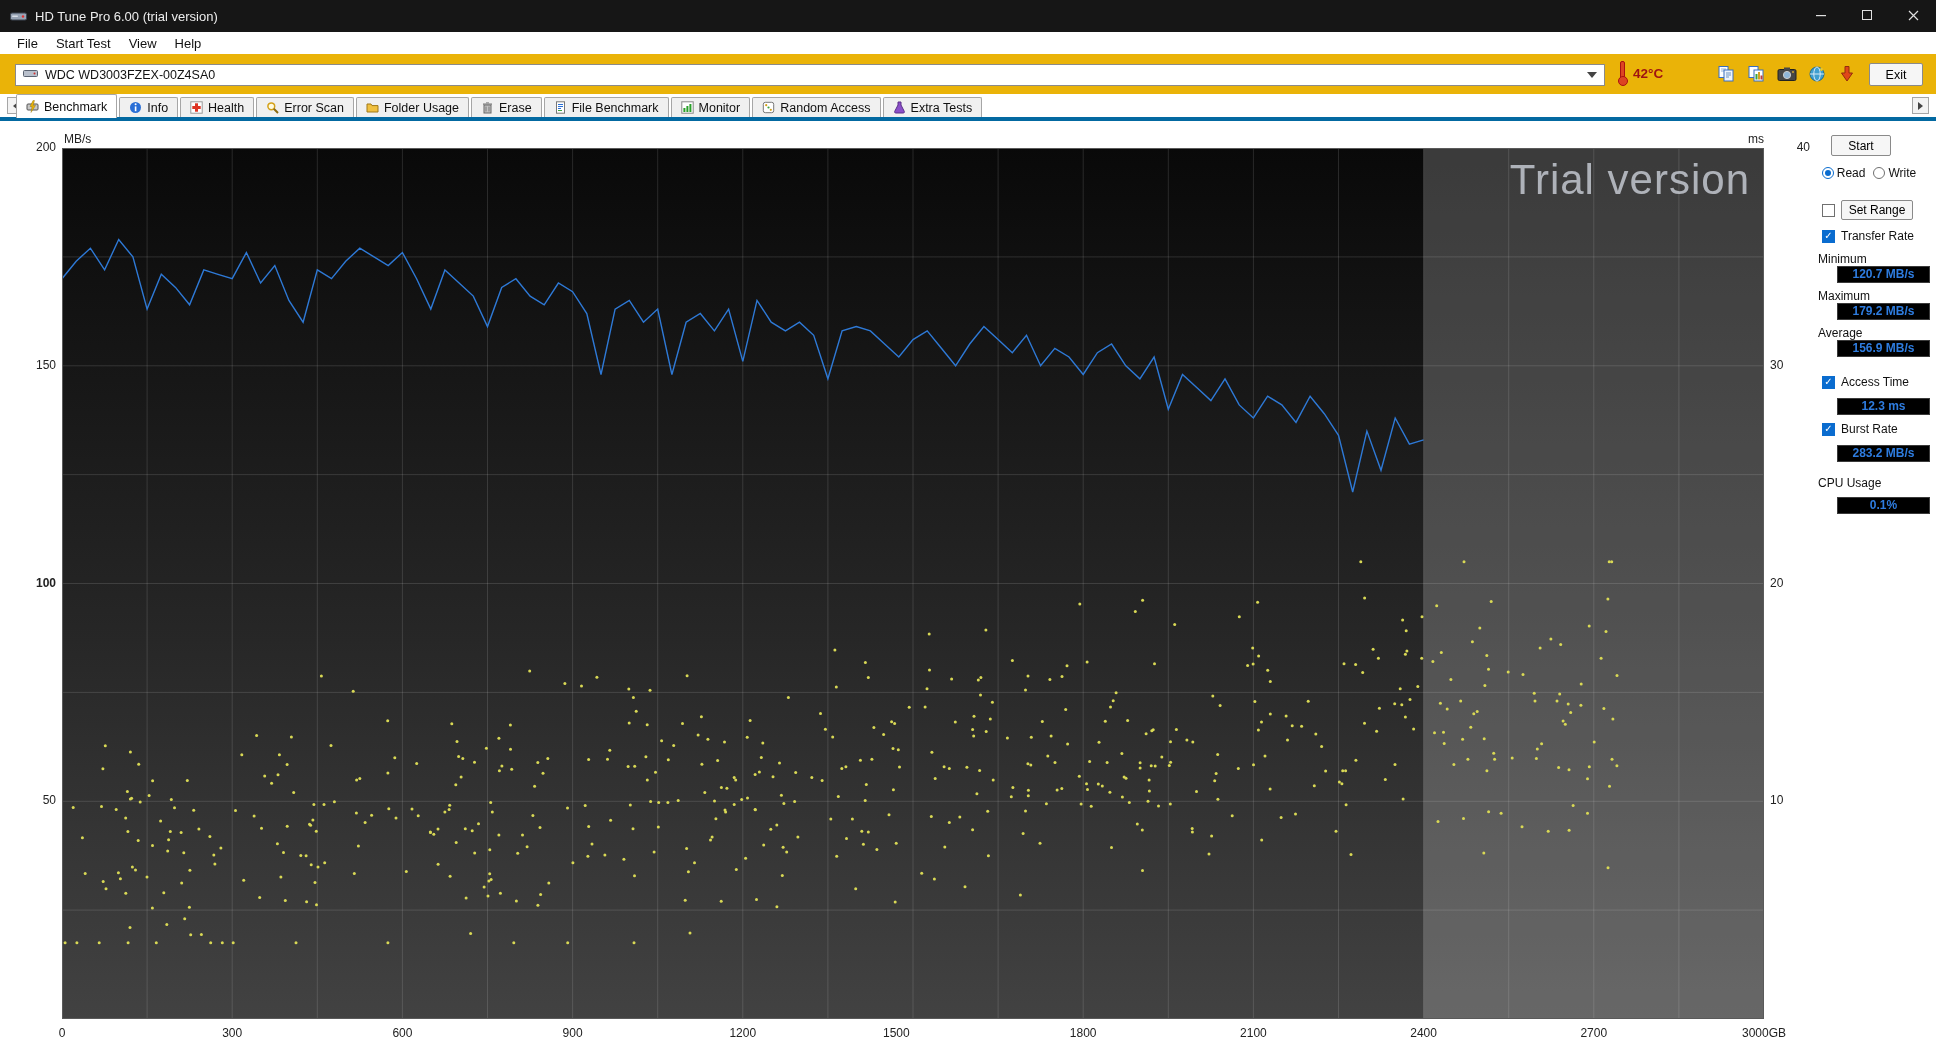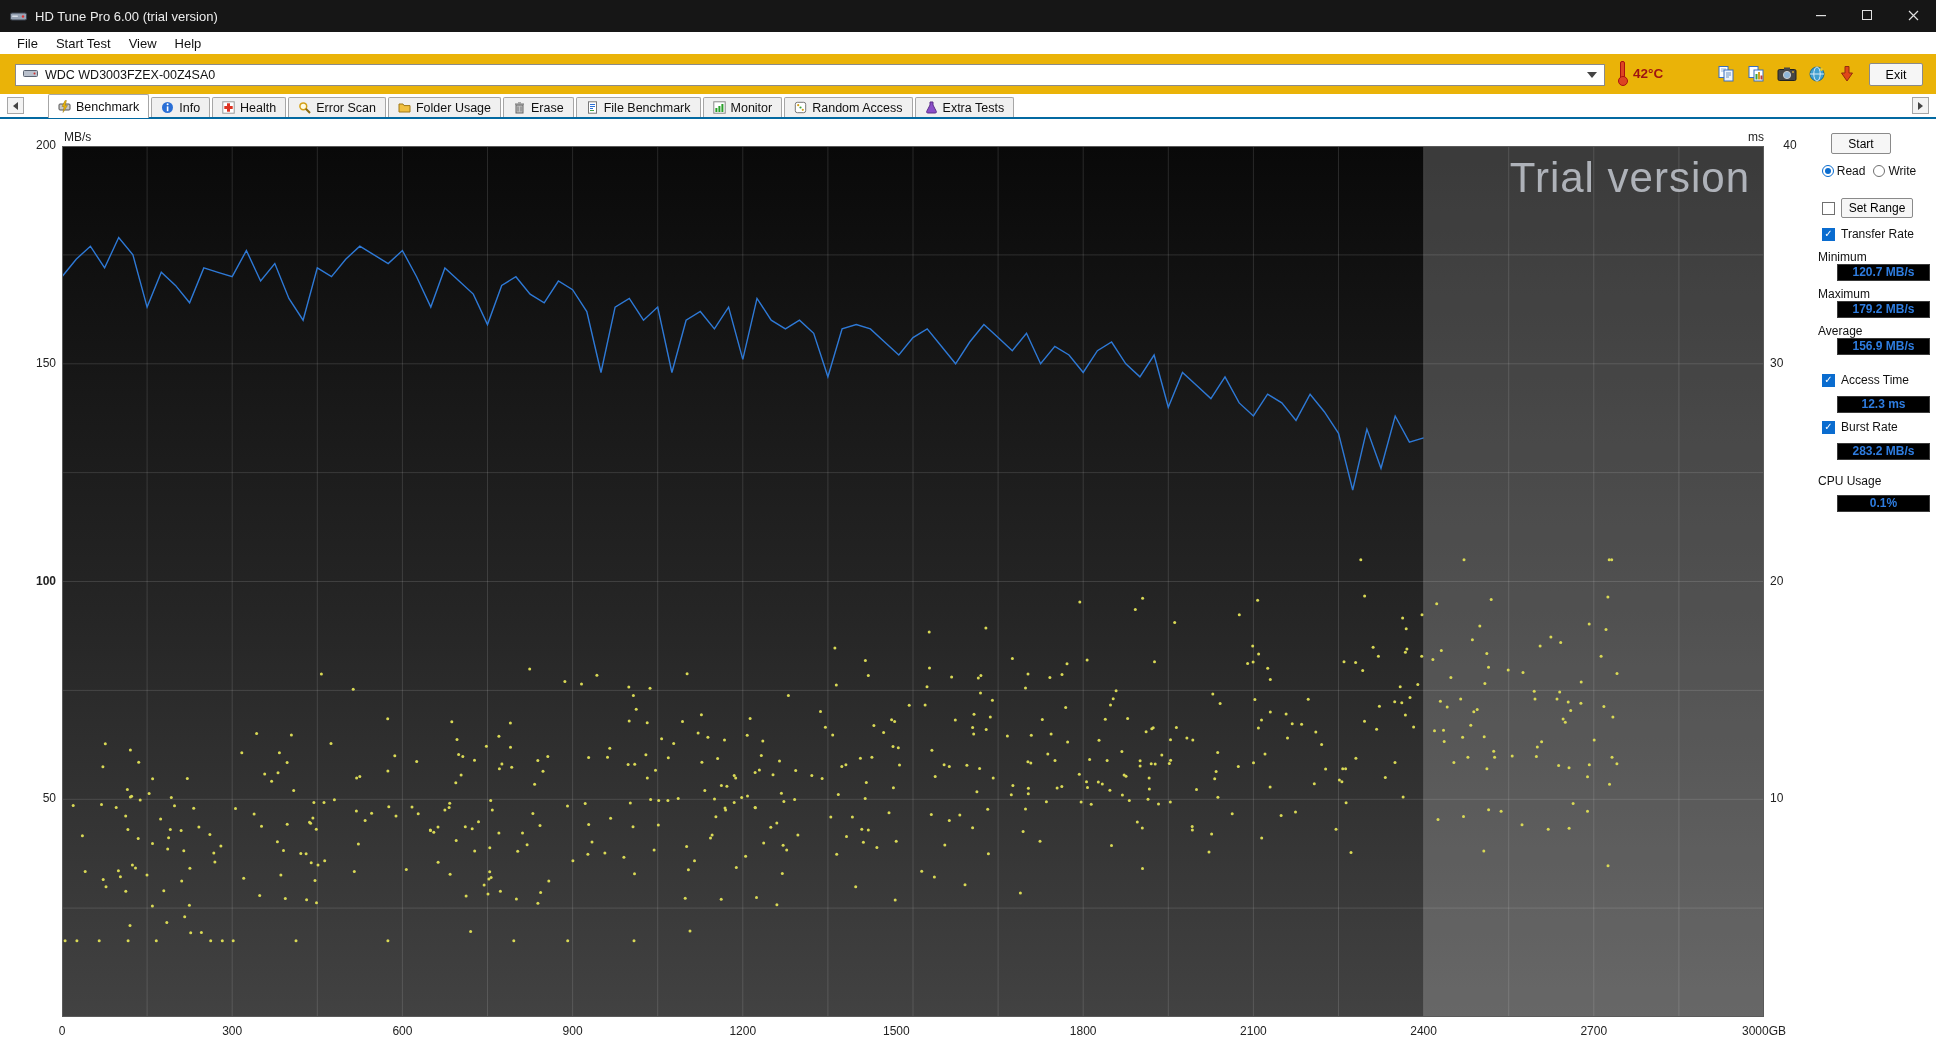--- a/index.html
+++ b/index.html
@@ -25,21 +25,21 @@
   .temp{position:absolute;left:1617px;top:5px;display:flex;align-items:center;gap:6px;height:28px;}
   .thermo{position:relative;width:10px;height:26px;display:inline-block;}
   .thermo::before{content:"";position:absolute;left:3px;top:1px;width:3px;height:18px;background:#d42;border:1px solid #a11;border-radius:2px;}
   .thermo::after{content:"";position:absolute;left:1px;bottom:0;width:8px;height:8px;background:#d42;border:1px solid #a11;border-radius:50%;}
   .temp-text{color:var(--temperature-text,#9e1212);font-weight:bold;font-size:13.5px;}
   .tool-icons{position:absolute;left:1714px;top:7px;display:flex;gap:4px;}
   .tool-btn{width:26px;height:26px;border:0;background:transparent;display:flex;align-items:center;justify-content:center;}
   .exit-btn{position:absolute;left:1869px;top:9px;width:54px;height:23px;border:1px solid #8a8a8a;background:#f6f6f6;font-size:12.5px;border-radius:2px;font-family:inherit;}
 
   
-  .tabstrip{flex:0 0 24px;background:#fff;display:flex;align-items:flex-end;position:relative;border-bottom:2px solid #0369a1;padding-left:48px;}
+  .tabstrip{flex:0 0 24px;background:#fff;display:flex;align-items:flex-end;position:relative;border-bottom:4px solid #0369a1;padding-left:16px;}
   .tabs{display:flex;align-items:flex-end;gap:2px;height:100%;}
   .tab{display:inline-flex;align-items:center;gap:5px;padding:0 9px;height:20px;background:#f0f0f0;border:1px solid #a6a6a6;border-bottom:none;border-radius:2px 2px 0 0;font-size:12.5px;white-space:nowrap;}
   .tab.active{height:24px;background:#fff;margin-bottom:-1px;z-index:2;}
   .tab-icon{display:inline-flex;}
   .tab-scroll{position:absolute;bottom:3px;width:17px;height:17px;border:1px solid #a6a6a6;background:#f3f3f3;display:flex;align-items:center;justify-content:center;}
   .tab-scroll.left{left:7px;} .tab-scroll.right{right:7px;}
   .arr{width:0;height:0;border-top:4px solid transparent;border-bottom:4px solid transparent;}
   .arr.l{border-right:5px solid #444;} .arr.r{border-left:5px solid #444;}
 
   
@@ -941,21 +941,21 @@
       </div>
       <div class="value-box vb-br">283.2 MB/s</div>
 
       <div class="sp-label lab-cpu">CPU Usage</div>
       <div class="value-box vb-cpu">0.1%</div>
     </div>
   <div class="tick" style="left: 0px; top: 19px; width: 56px; text-align: right;">200</div>
       <div class="tick" style="left: 0px; top: 236.75px; width: 56px; text-align: right;">150</div>
       <div class="tick" style="left: 0px; top: 454.5px; width: 56px; text-align: right; font-weight: bold;">100</div>
       <div class="tick" style="left: 0px; top: 672.25px; width: 56px; text-align: right;">50</div>
-      <div class="tick" style="left: 1770px; top: 19px; width: 40px; text-align: center;">40</div>
+      <div class="tick" style="left: 1770px; top: 19px; width: 40px; text-align: right;">40</div>
       <div class="tick" style="left: 1770px; top: 236.75px; width: 40px; text-align: left;">30</div>
       <div class="tick" style="left: 1770px; top: 454.5px; width: 40px; text-align: left;">20</div>
       <div class="tick" style="left: 1770px; top: 672.25px; width: 40px; text-align: left;">10</div>
       <div class="tick" style="left: 32px; top: 905px; width: 60px; text-align: center;">0</div>
       <div class="tick" style="left: 202.2px; top: 905px; width: 60px; text-align: center;">300</div>
       <div class="tick" style="left: 372.4px; top: 905px; width: 60px; text-align: center;">600</div>
       <div class="tick" style="left: 542.6px; top: 905px; width: 60px; text-align: center;">900</div>
       <div class="tick" style="left: 712.8px; top: 905px; width: 60px; text-align: center;">1200</div>
       <div class="tick" style="left: 883px; top: 905px; width: 60px; ">1500</div>
       <div class="tick" style="left: 1053.2px; top: 905px; width: 60px; text-align: center;">1800</div>

